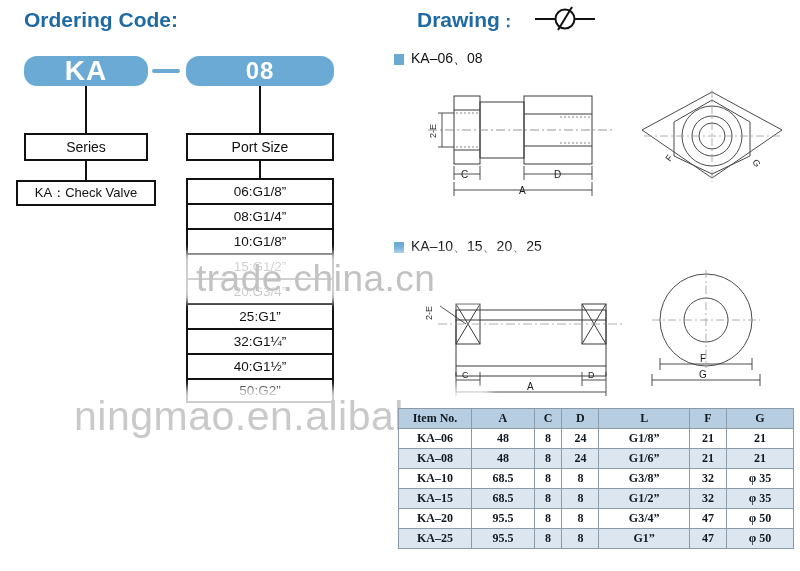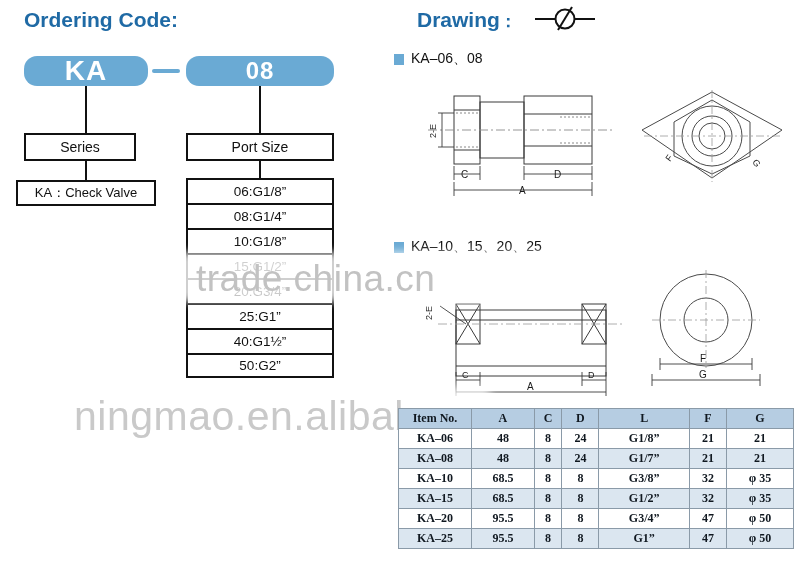--- a/index.html
+++ b/index.html
@@ -69,21 +69,21 @@
 
   
   .box{
     position:absolute;
     border:2px solid #111;
     background:#ffffff;
     display:flex;align-items:center;justify-content:center;
     font-size:14px;color:#111;
     box-sizing:border-box;
   }
-  .box-series{left:24px;top:133px;width:112px;height:28px;}
+  .box-series{left:24px;top:133px;width:124px;height:28px;}
   .box-port{left:186px;top:133px;width:148px;height:28px;}
   .box-kacv{left:16px;top:180px;width:140px;height:26px;font-size:13px;}
 
   
   .portstack{position:absolute;left:186px;top:178px;width:148px;}
   .portrow{
     border:2px solid #111;border-bottom:none;
     height:25px;box-sizing:border-box;
     display:flex;align-items:center;justify-content:center;
     font-size:13.5px;background:#fff;color:#111;
@@ -159,20 +159,21 @@
   <div class="box box-port">Port Size</div>
   <div class="vline" style="left:259px;top:161px;height:18px;"></div>
 
   <div class="portstack">
     <div class="portrow">06:G1/8”</div>
     <div class="portrow">08:G1/4”</div>
     <div class="portrow">10:G1/8”</div>
     <div class="portrow">15:G1/2”</div>
     <div class="portrow">20:G3/4”</div>
     <div class="portrow">25:G1”</div>
+    <div class="portrow">32:G1¼”</div>
     <div class="portrow">40:G1½”</div>
     <div class="portrow">50:G2”</div>
   </div>
 
   <div class="dwg-label dwg-1">
     <span class="sq"></span>
     <span>KA–06、08</span>
   </div>
 
   <div class="dwgbox" style="left:420px;top:82px;">
@@ -355,21 +356,21 @@
         <td>24</td>
         <td>G1/8”</td>
         <td>21</td>
         <td>21</td>
       </tr>
       <tr class="alt">
         <td class="first">KA–08</td>
         <td>48</td>
         <td>8</td>
         <td>24</td>
-        <td>G1/7”</td>
+        <td>G1/6”</td>
         <td>21</td>
         <td>21</td>
       </tr>
       <tr class="norm">
         <td class="first">KA–10</td>
         <td>68.5</td>
         <td>8</td>
         <td>8</td>
         <td>G3/8”</td>
         <td>32</td>

